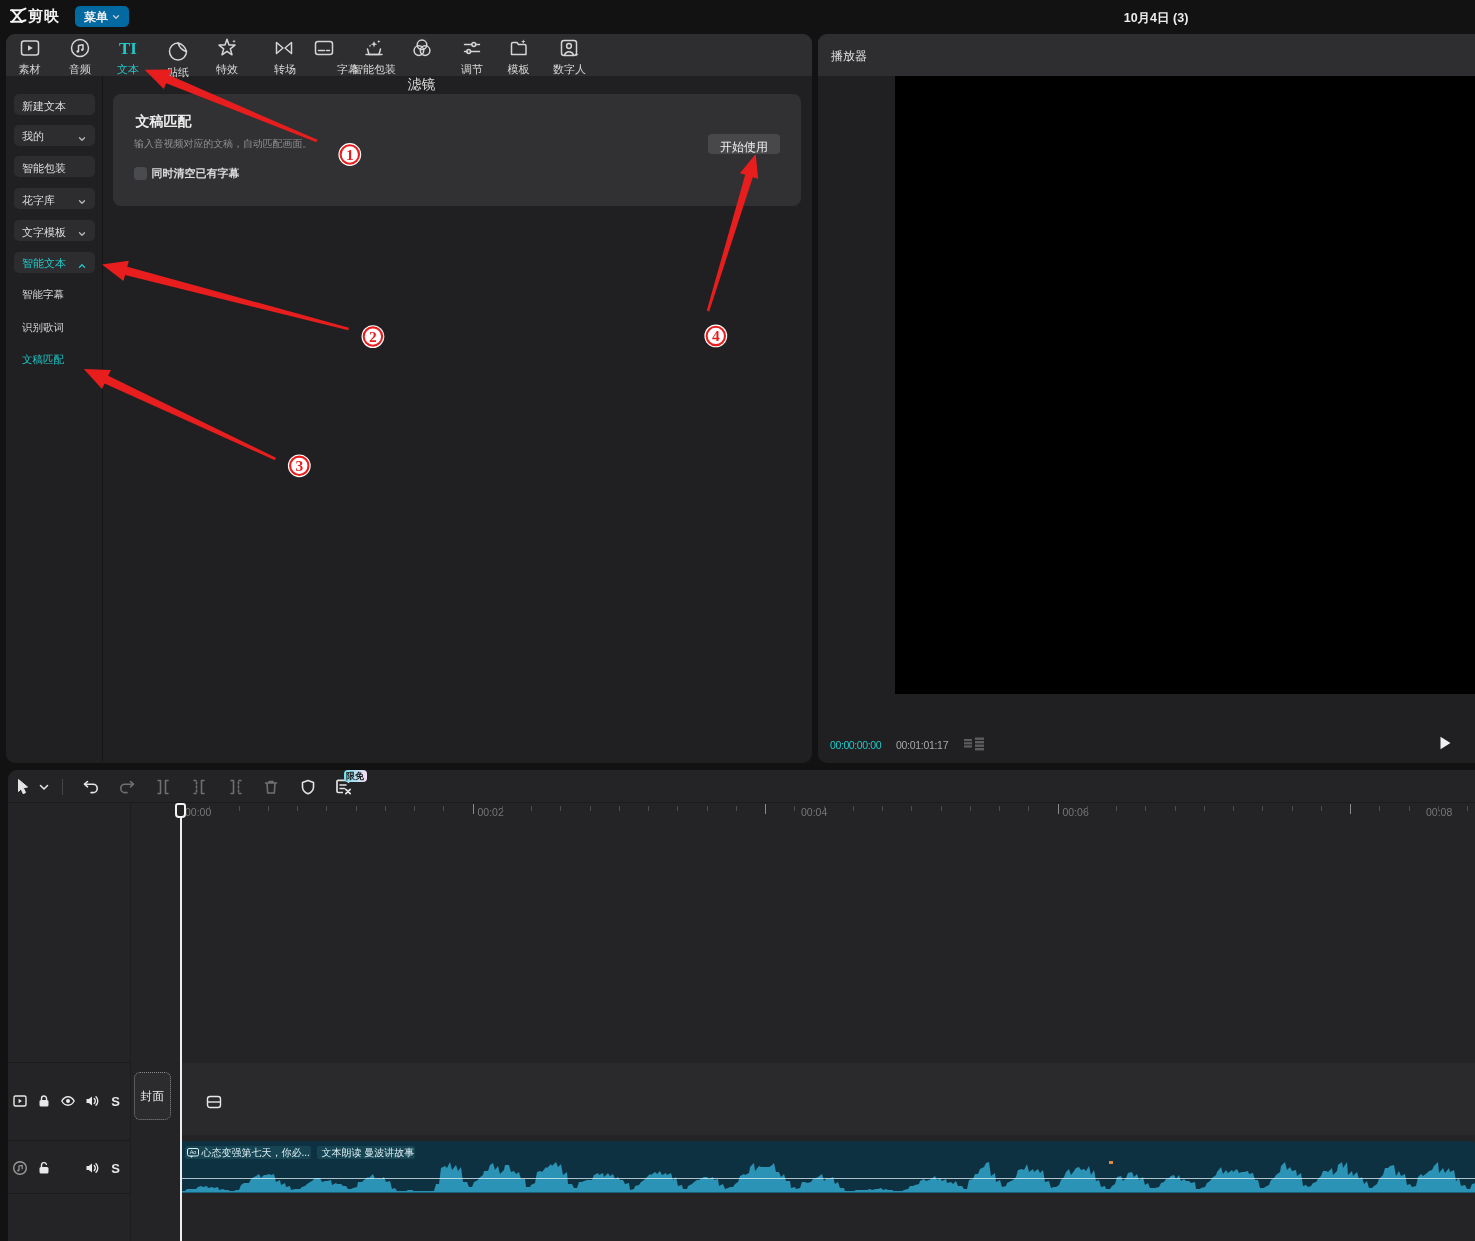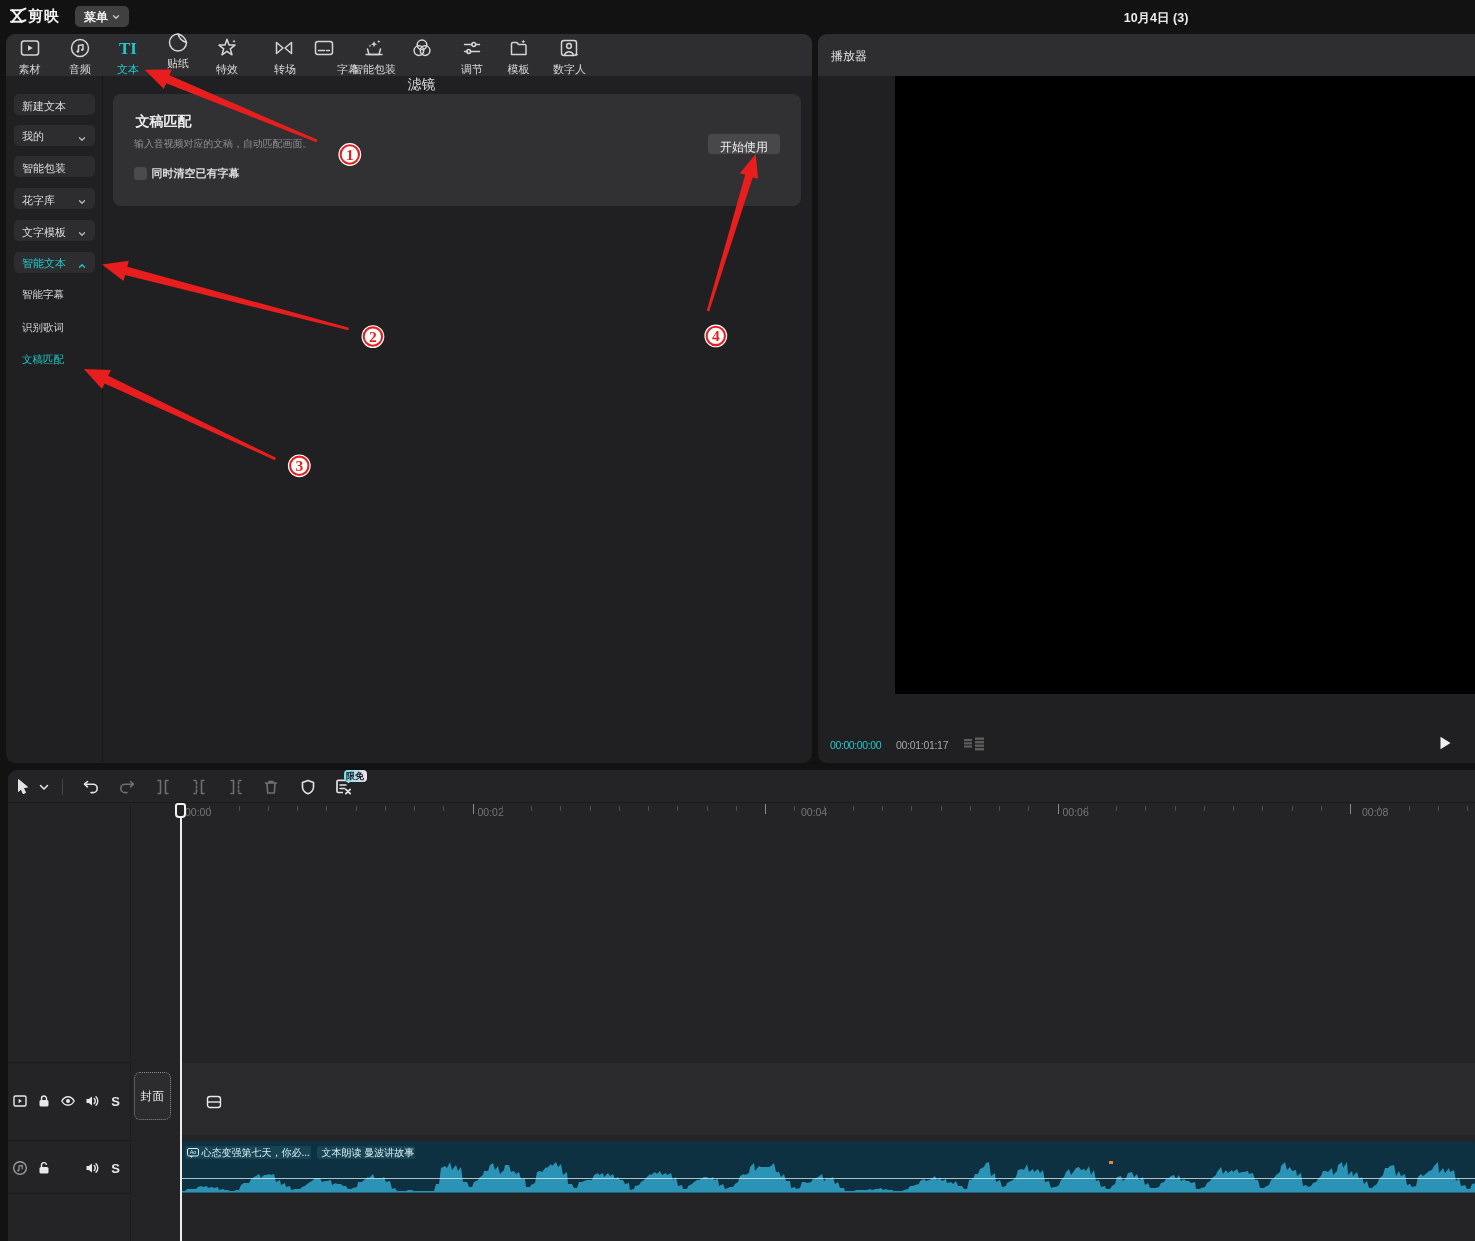--- a/index.html
+++ b/index.html
@@ -11,21 +11,21 @@
 <g fill="none" stroke="#f2f2f2" stroke-width="2" stroke-linecap="round">
 <path d="M2 3.2 H12.5"></path>
       <path d="M12.5 3.2 L16.5 1.6"></path>
 <path d="M2 14.8 H12.5"></path>
       <path d="M12.5 14.8 L16.5 13.2"></path>
 <path d="M3.2 3.2 L13 14.8"></path>
       <path d="M12.2 3.6 L3.2 14.8"></path>
 </g>
   </svg>
 <div class="abs" style="left:28px;top:7px;font-size:15px;font-weight:bold;color:#f2f2f2;letter-spacing:1px;">剪映</div>
-<div class="abs" style="left:75px;top:6px;width:54px;height:21px;background:#404040;border-radius:5px;">
+<div class="abs" style="left:75px;top:6px;width:54px;height:21px;background:#0369a1;border-radius:5px;">
   <span class="abs" style="left:9px;top:3px;font-size:12px;font-weight:bold;color:#f0f0f0;">菜单</span>
   <svg class="abs" style="left:36px;top:6px;" width="10" height="10" viewBox="0 0 10 10">
       <path d="M2.5 3.8 L5 6.3 L7.5 3.8" fill="none" stroke="#c9c9c9" stroke-width="1.3" stroke-linecap="round"></path>
     </svg>
 </div>
 <div class="abs" style="left:1156px;top:9.5px;transform:translateX(-50%);font-size:12.5px;font-weight:bold;color:#ededed;white-space:nowrap;">10月4日 (3)</div>
 
 <div class="abs" style="left:6px;top:33.5px;width:806px;height:729px;background:#202022;border-radius:9px;"></div>
 <div class="abs" style="left:6px;top:33.5px;width:806px;height:42px;background:#2e2e30;border-radius:9px 9px 0 0;"></div>
 <div style="position:absolute;left:29.5px;top:35.5px;transform:translateX(-50%);text-align:center;">
@@ -43,21 +43,21 @@
         <circle cx="14.2" cy="13.8" r="1.2" fill="#d4d4d4"></circle>
       </svg></div>
 <div style="font-size:11px;color:#d8d8d8;margin-top:2px;white-space:nowrap;">音频</div>
   </div>
 <div style="position:absolute;left:128px;top:35.5px;transform:translateX(-50%);text-align:center;">
 <div style="height:24px;"><svg width="24" height="24" viewBox="0 0 24 24">
         <text x="12" y="18" text-anchor="middle" font-family="Liberation Serif,serif" font-size="17" font-weight="bold" fill="#20c8c9">TI</text>
       </svg></div>
 <div style="font-size:11px;color:#20c8c9;margin-top:2px;white-space:nowrap;">文本</div>
   </div>
-<div style="position:absolute;left:178px;top:30px;transform:translateX(-50%);text-align:center;">
+<div style="position:absolute;left:178px;top:39px;transform:translateX(-50%);text-align:center;">
 <div style="height:24px;"><svg width="24" height="24" viewBox="0 0 24 24">
         <path d="M12 4 A8.5 8.5 0 1 0 20.5 12.5" fill="none" stroke="#d4d4d4" stroke-width="1.5" stroke-linecap="round" stroke-linejoin="round"></path>
         <path d="M12 4 C15.8 4.6 19.8 8.6 20.5 12.5 C16.2 11.2 13.2 8.2 12 4 Z" fill="none" stroke="#d4d4d4" stroke-width="1.5" stroke-linecap="round" stroke-linejoin="round"></path>
       </svg></div>
 <div style="font-size:11px;color:#d8d8d8;margin-top:2px;white-space:nowrap;">贴纸</div>
   </div>
 <div style="position:absolute;left:227px;top:35.5px;transform:translateX(-50%);text-align:center;">
 <div style="height:24px;"><svg width="24" height="24" viewBox="0 0 24 24">
         <path d="M12 3.2 L14 9 L20 9.1 L15.3 12.8 L17 18.8 L12 15.3 L7 18.8 L8.7 12.8 L4 9.1 L10 9 Z" fill="none" stroke="#d4d4d4" stroke-width="1.5" stroke-linecap="round" stroke-linejoin="round"></path>
         <path d="M19 3.5 l.5 1.2 1.2.5 -1.2.5 -.5 1.2 -.5 -1.2 -1.2 -.5 1.2 -.5 Z" fill="#d4d4d4"></path>
@@ -260,21 +260,21 @@
 <div style="position:absolute;left:1086.8px;top:806px;width:1px;height:5px;background:#4c4c4c;"></div>
 <div style="position:absolute;left:1116.0px;top:806px;width:1px;height:5px;background:#4c4c4c;"></div>
 <div style="position:absolute;left:1145.2px;top:806px;width:1px;height:5px;background:#4c4c4c;"></div>
 <div style="position:absolute;left:1174.5px;top:806px;width:1px;height:5px;background:#4c4c4c;"></div>
 <div style="position:absolute;left:1203.8px;top:806px;width:1px;height:5px;background:#4c4c4c;"></div>
 <div style="position:absolute;left:1233.0px;top:806px;width:1px;height:5px;background:#4c4c4c;"></div>
 <div style="position:absolute;left:1262.2px;top:806px;width:1px;height:5px;background:#4c4c4c;"></div>
 <div style="position:absolute;left:1291.5px;top:806px;width:1px;height:5px;background:#4c4c4c;"></div>
 <div style="position:absolute;left:1320.8px;top:806px;width:1px;height:5px;background:#4c4c4c;"></div>
 <div style="position:absolute;left:1350.0px;top:804px;width:1px;height:10px;background:#8a8a8a;"></div>
-<div style="position:absolute;left:1362px;top:805.5px;font-size:10.5px;color:#767676;">00:08</div>
+<div style="position:absolute;left:1426px;top:805.5px;font-size:10.5px;color:#767676;">00:08</div>
 <div style="position:absolute;left:1379.2px;top:806px;width:1px;height:5px;background:#4c4c4c;"></div>
 <div style="position:absolute;left:1408.5px;top:806px;width:1px;height:5px;background:#4c4c4c;"></div>
 <div style="position:absolute;left:1437.8px;top:806px;width:1px;height:5px;background:#4c4c4c;"></div>
 <div style="position:absolute;left:1467.0px;top:806px;width:1px;height:5px;background:#4c4c4c;"></div>
 
 <div class="abs" style="left:8px;top:1061.5px;width:122px;height:1px;background:#1a1a1b;"></div>
 <div class="abs" style="left:8px;top:1139.5px;width:122px;height:1px;background:#1a1a1b;"></div>
 <div class="abs" style="left:8px;top:1192.5px;width:122px;height:1px;background:#1a1a1b;"></div>
 <div class="abs" style="left:130px;top:802px;width:1px;height:439px;background:#1d1d1e;"></div>
 <div style="position:absolute;left:20px;top:1100.5px;transform:translate(-50%,-50%);height:16px;"><svg width="16" height="16" viewBox="0 0 16 16">

